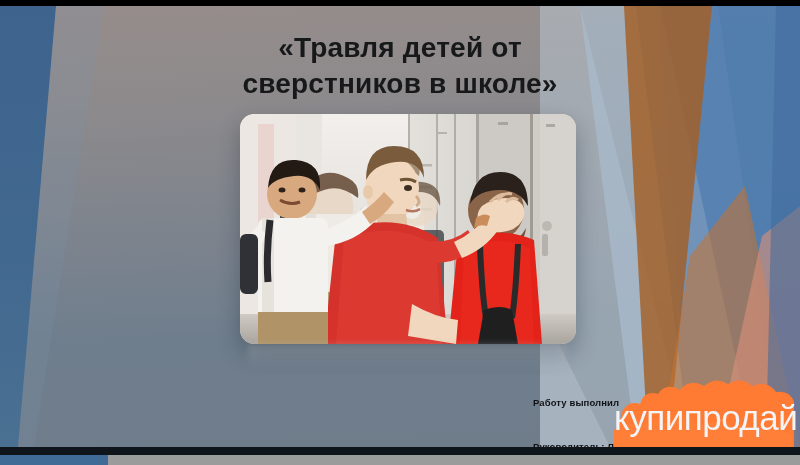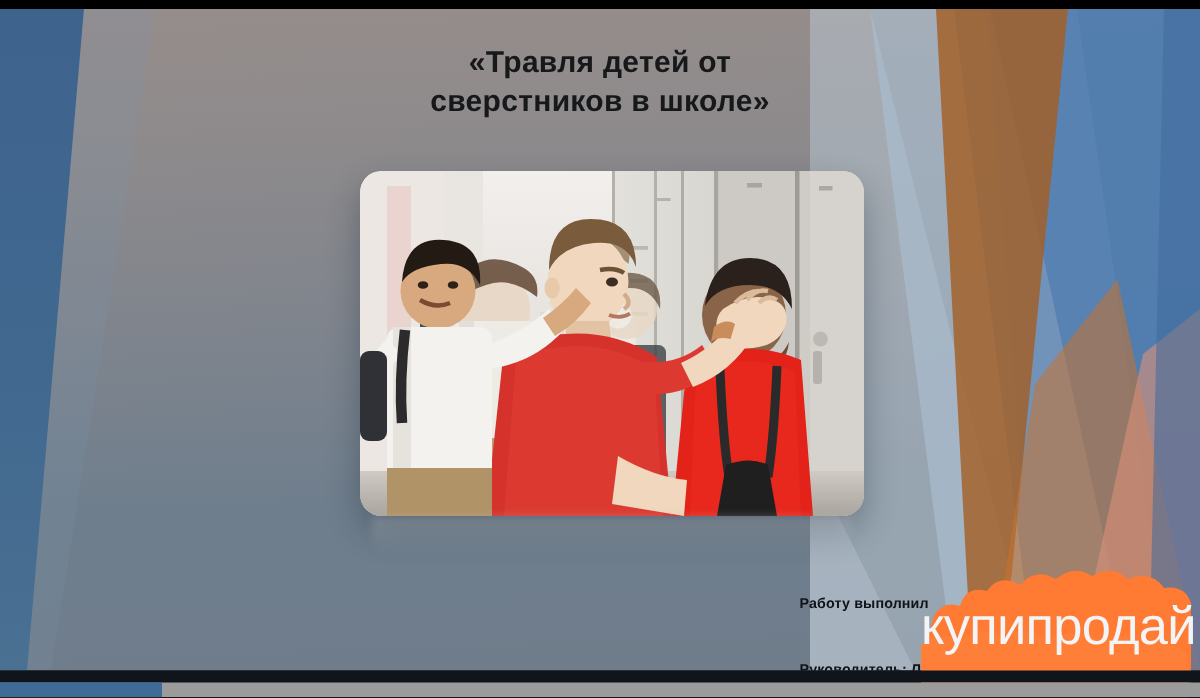--- a/index.html
+++ b/index.html
@@ -84,21 +84,21 @@
   .rays svg { display: block; }
 
   
   .title {
     position: absolute;
     left: 120px;
     top: 24px;
     width: 560px;
     text-align: center;
     color: #16181a;
-    font-size: 20px;
+    font-size: 28px;
     font-weight: bold;
     line-height: 1.28;
     letter-spacing: 0.2px;
     font-family: "Liberation Sans", sans-serif;
     white-space: pre-line;
   }
 
   
   .photo-wrap {
     position: absolute;

